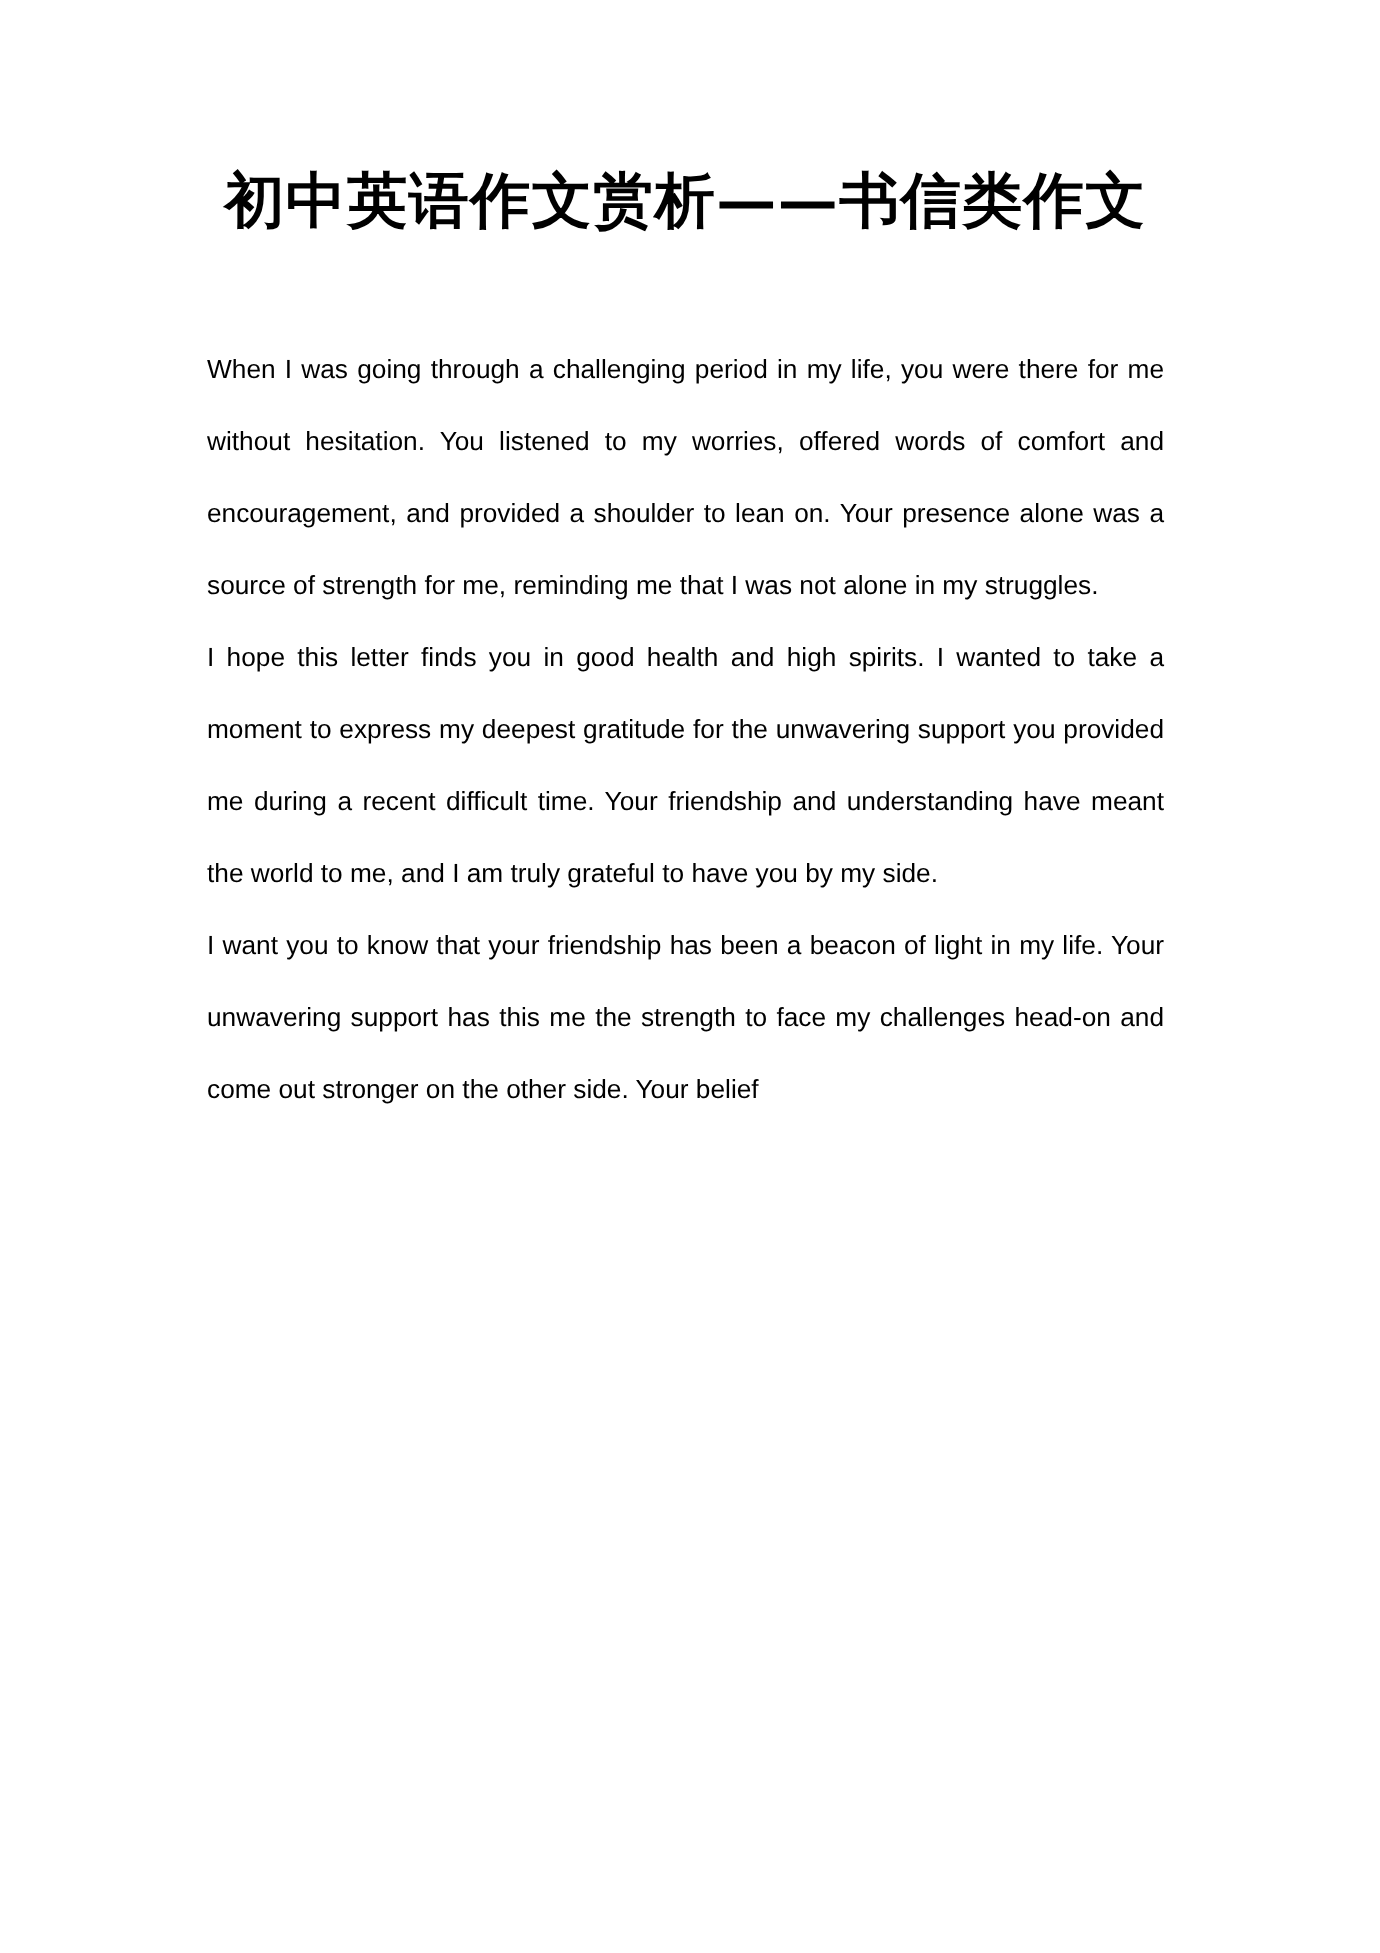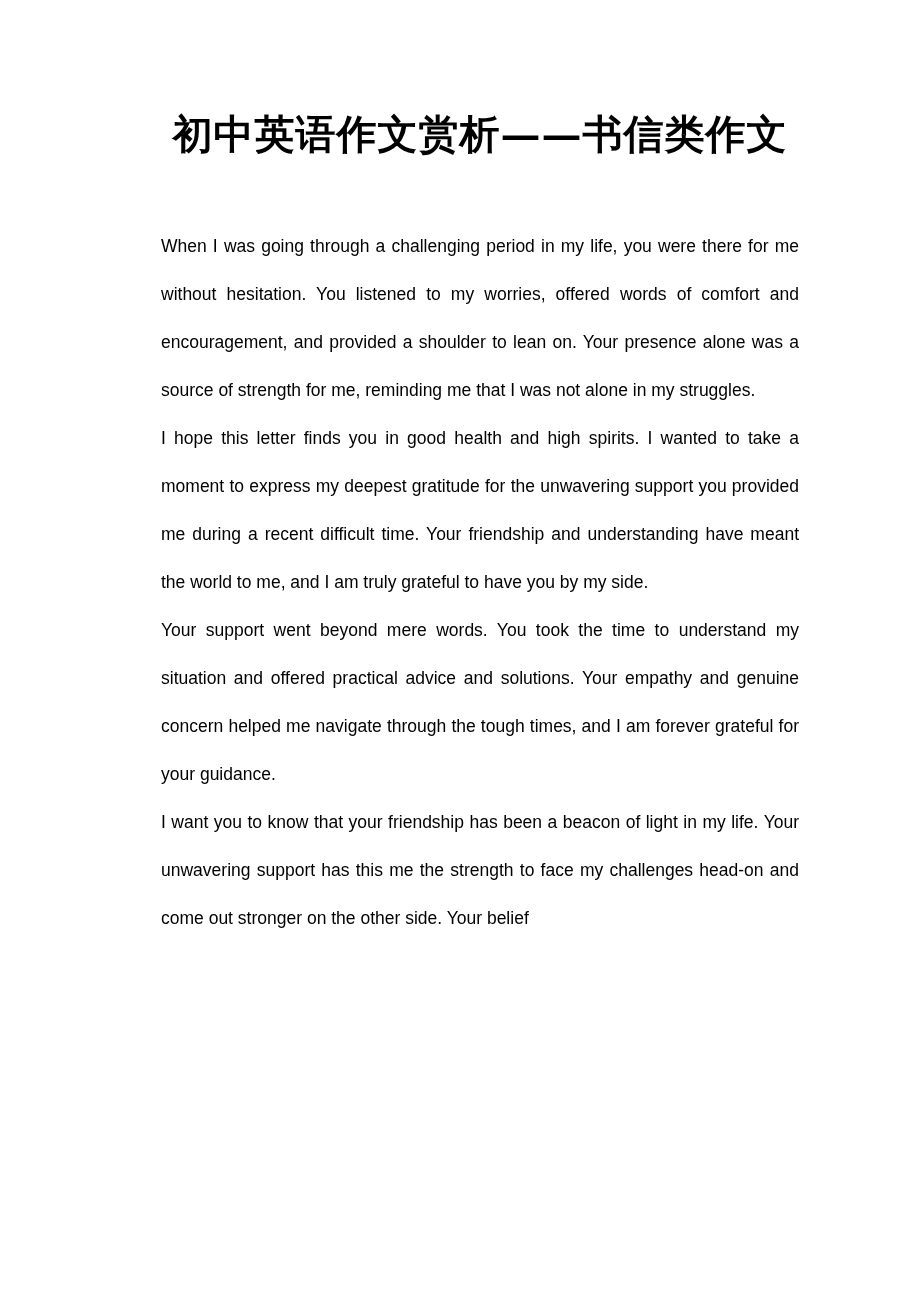--- a/index.html
+++ b/index.html
@@ -13,21 +13,20 @@
     overflow: hidden;
     color: #000000;
     font-family: "Liberation Sans", sans-serif;
   }
   .page {
     box-sizing: border-box;
     width: 872px;
     height: 1302px;
     padding: 110px 96px 0 138px;
     background: #ffffff;
-    margin-left: 23px;
   }
   .doc-title {
     margin: 0 0 14px 0;
     font-family: "DejaVu Serif", "Liberation Serif", serif;
     font-weight: 700;
     font-size: 40px;
     line-height: 1.2;
     text-align: center;
     white-space: nowrap;
     letter-spacing: 1px;
@@ -64,17 +63,16 @@
   <h1 class="doc-title">初中英语作文赏析——书信类作文</h1>
 
 
   <div class="blank-gap"></div>
 
 
   <p class="body-para">When I was going through a challenging period in my life, you were there for me without hesitation. You listened to my worries, offered words of comfort and encouragement, and provided a shoulder to lean on. Your presence alone was a source of strength for me, reminding me that I was not alone in my struggles.</p>
 
   <p class="body-para">I hope this letter finds you in good health and high spirits. I wanted to take a moment to express my deepest gratitude for the unwavering support you provided me during a recent difficult time. Your friendship and understanding have meant the world to me, and I am truly grateful to have you by my side.</p>
 
-  <p class="body-para">Your support went beyond mere words. You took the time to understand my situation and offered practical advice and solutions. Your empathy and genuine concern helped me navigate through the tough times, and I am forever grateful for your guidance.</p>
 
   <p class="body-para">I want you to know that your friendship has been a beacon of light in my life. Your unwavering support has this me the strength to face my challenges head-on and come out stronger on the other side. Your belief</p>
 
 </div>
 
 </body></html>

